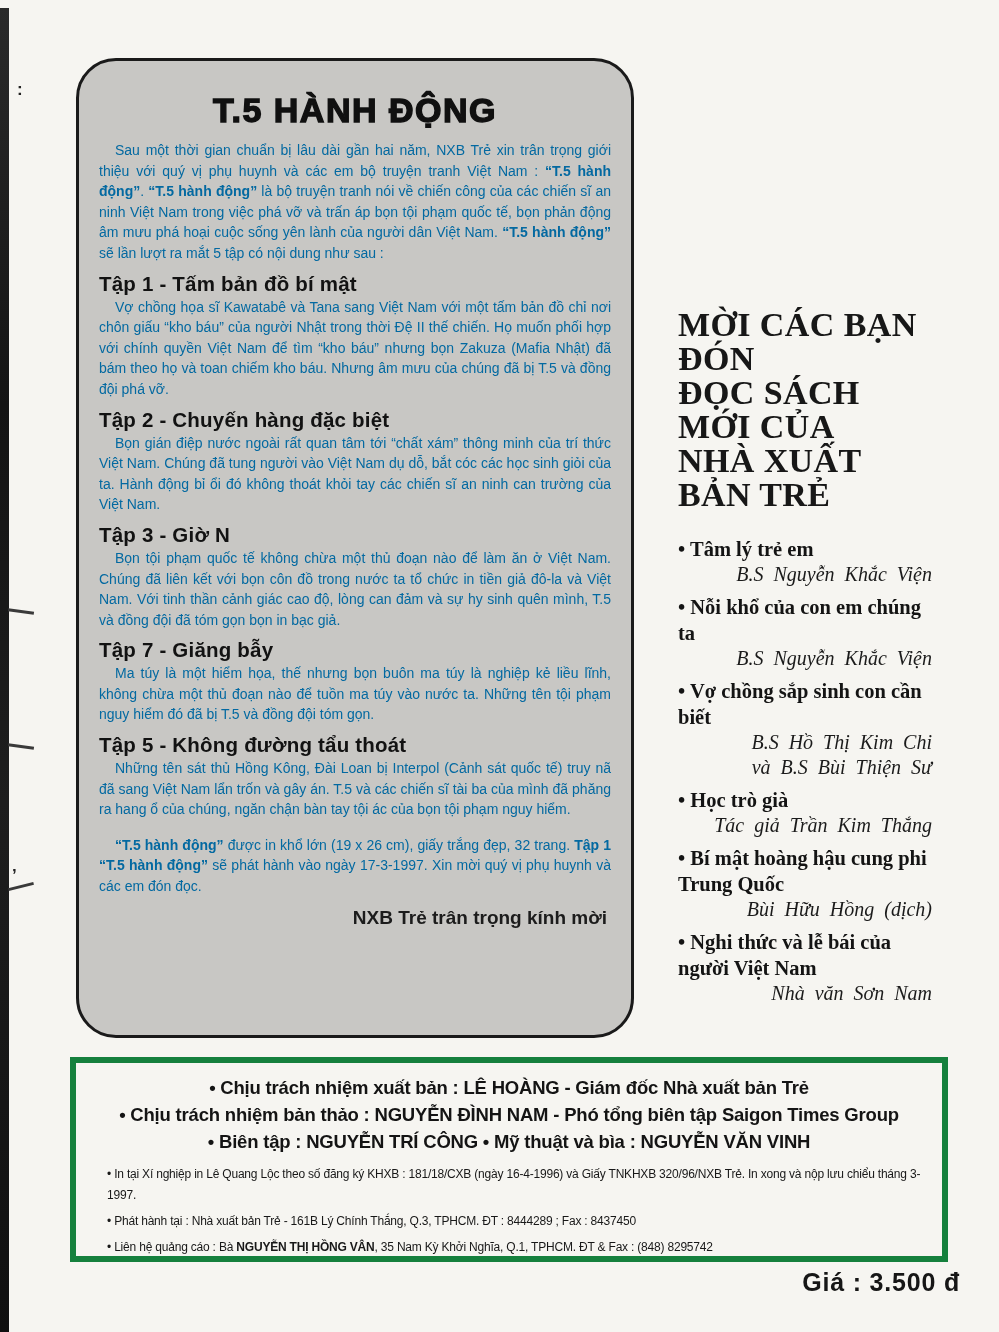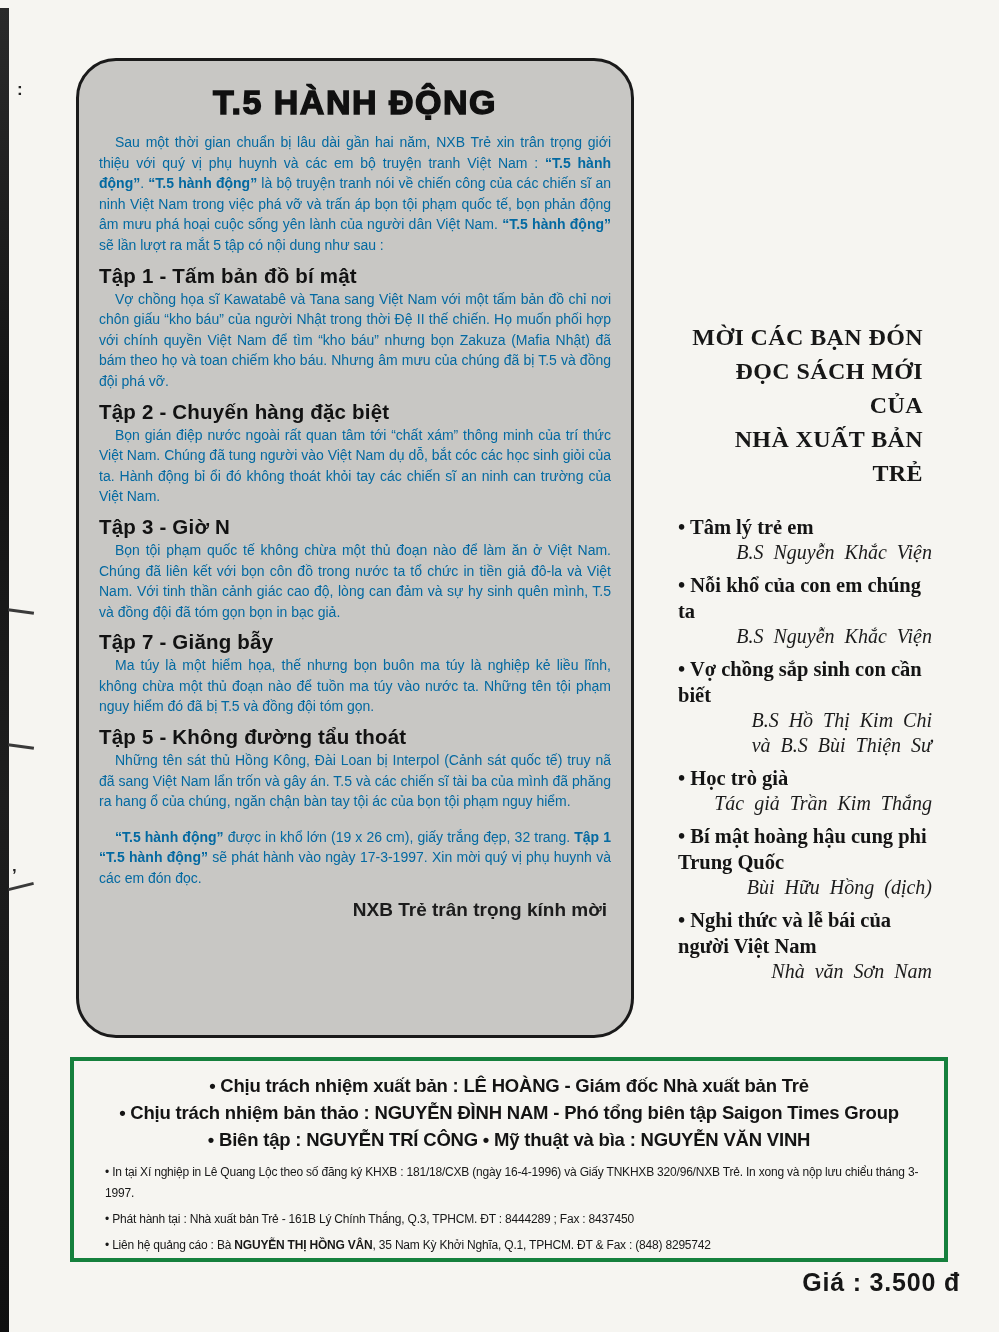--- a/index.html
+++ b/index.html
@@ -23,21 +23,21 @@
   .mark-colon{left:17px;top:80px;}
   .mark-tick{left:12px;top:866px;}
 
   
   .main-box{
     position:absolute;left:76px;top:58px;width:558px;height:980px;
     box-sizing:border-box;
     background:#c8c7c4;
     border:3px solid #1a1a1a;
     border-radius:40px;
-    padding:14px 20px 0 20px;
+    padding:22px 20px 0 20px;
     overflow:hidden;
   }
   .box-title{
     margin:8px 0 10px 0;
     text-align:center;
     font-size:34px;
     font-weight:bold;
     letter-spacing:1.5px;
     -webkit-text-stroke:1.4px #101010;
     color:#101010;
@@ -65,25 +65,25 @@
     font-size:19px;
     font-weight:bold;
   }
 
   
   .sidebar{
     position:absolute;left:678px;top:308px;width:257px;
     font-family:"Liberation Serif", serif;
   }
   .sb-head{
-    margin:12px;
-    font-size:24px;
+    margin:0;
+    font-size:34px;
     line-height:34px;
     font-weight:bold;
-    text-align:right;
+    text-align:left;
     letter-spacing:.4px;
     color:#171717;
   }
   .book{margin-top:7px;}
   .book:first-of-type{margin-top:24px;}
   .book-title{
     font-size:20.5px;
     line-height:26px;
     font-weight:bold;
     color:#141414;
@@ -95,21 +95,21 @@
     text-align:right;
     word-spacing:5px;
     padding-right:3px;
     color:#1b1b1b;
   }
 
   
   .credits{
     position:absolute;left:70px;top:1057px;width:878px;height:205px;
     box-sizing:border-box;
-    border:4px solid #15803d;
+    border:6px solid #15803d;
     padding:11px 15px 0 15px;
     background:transparent;
   }
   .credit-line{
     margin:0;
     text-align:center;
     font-size:18.5px;
     line-height:27px;
     font-weight:bold;
     letter-spacing:-0.2px;

